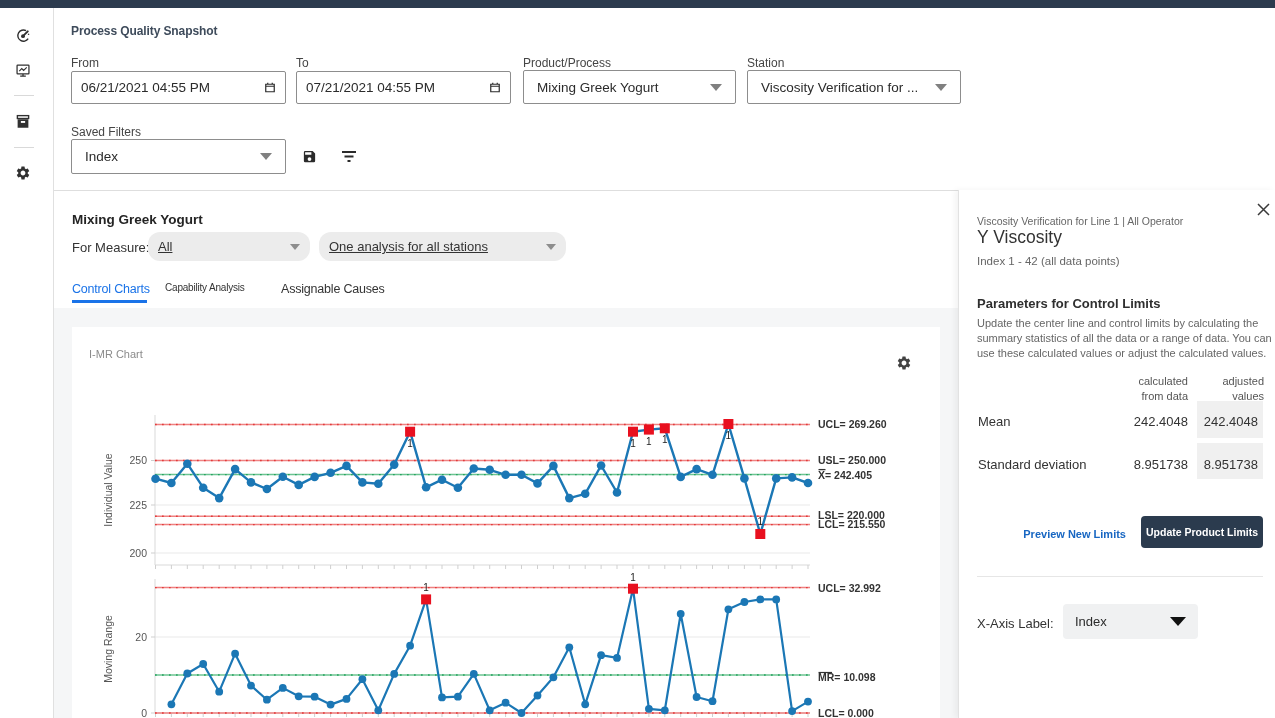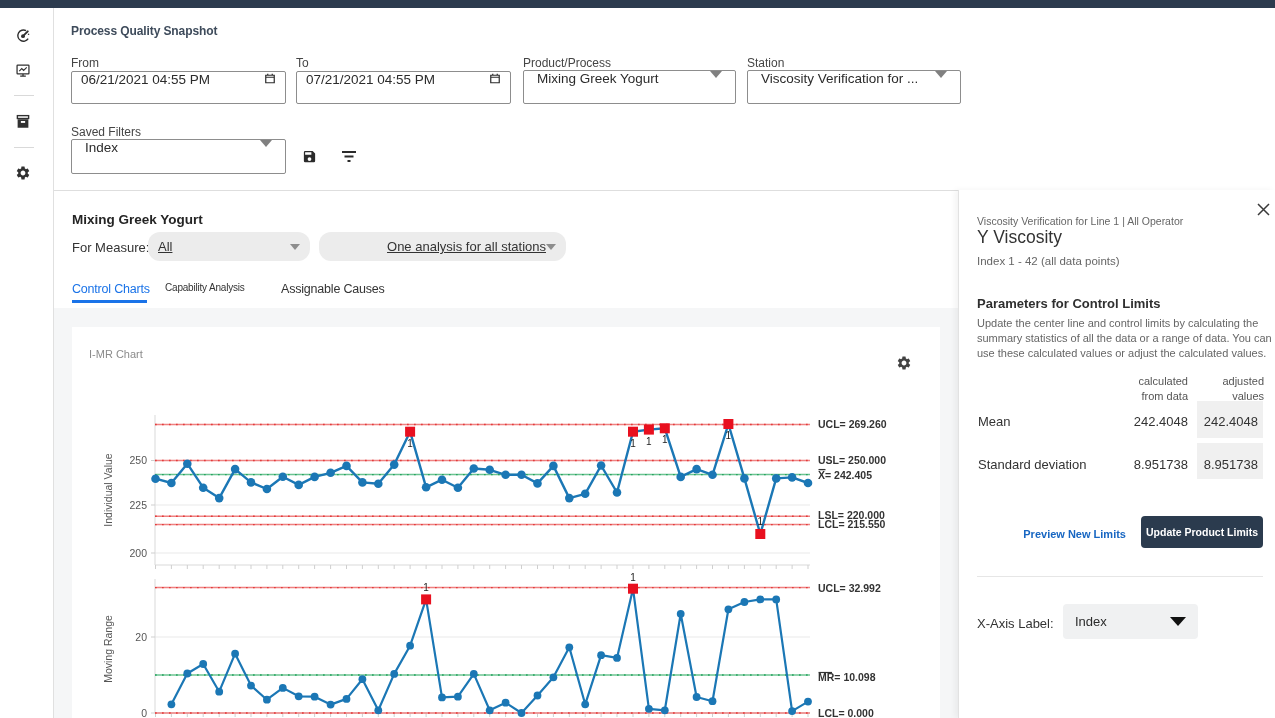--- a/index.html
+++ b/index.html
@@ -1,21 +1,21 @@
 <!DOCTYPE html>
 <html><head>
 <meta charset="utf-8">
 <style>
   * { margin:0; padding:0; box-sizing:border-box; }
   html,body { width:1275px; height:718px; overflow:hidden; background:#fff;
     font-family:"Liberation Sans", sans-serif; position:relative; }
   .abs { position:absolute; }
   .lbl { font-size:12px; color:#454545; }
   .inbox { border:1px solid #8d8d8d; border-radius:2px; background:#fff;
-    font-size:13.5px; color:#2b2b2b; display:flex; align-items:flex-start; }
+    font-size:13.5px; color:#2b2b2b; display:flex; align-items:center; }
   .gsel { background:#ececec; border-radius:12px; font-size:13px; color:#333;
     display:flex; align-items:center;text-decoration:underline; }
   .caret { width:0; height:0; border-left:6px solid transparent;
     border-right:6px solid transparent; border-top:7px solid #808080; }
 </style>
 </head>
 <body>
 
   <div class="abs" style="left:0;top:0;width:1275px;height:8px;background:#2c3b4e"></div>
 
@@ -87,21 +87,21 @@
   </svg>
 
   <div class="abs" style="left:54px;top:190px;width:904px;height:1px;background:#dedede"></div>
 
   <div class="abs" style="left:72px;top:212px;font-size:13.5px;font-weight:bold;color:#242424">Mixing Greek Yogurt</div>
   <div class="abs" style="left:72px;top:240px;font-size:13px;color:#333">For Measure:</div>
   <div class="abs gsel" style="left:148px;top:232px;width:162px;height:29px;padding:0 10px;justify-content:space-between">
     <span>All</span>
     <span style="width:0;height:0;border-left:5.5px solid transparent;border-right:5.5px solid transparent;border-top:6.5px solid #8d8d8d"></span>
   </div>
-  <div class="abs gsel" style="left:319px;top:232px;width:247px;height:29px;padding:8px 10px;justify-content:flex-end">
+  <div class="abs gsel" style="left:319px;top:232px;width:247px;height:29px;padding:8px 10px;justify-content:space-between">
     <span>One analysis for all stations</span>
     <span style="width:0;height:0;border-left:5.5px solid transparent;border-right:5.5px solid transparent;border-top:6.5px solid #8d8d8d"></span>
   </div>
   <div class="abs" style="left:72px;top:282px;font-size:12.5px;color:#1a73e8;letter-spacing:-0.2px">Control Charts</div>
   <div class="abs" style="left:72px;top:300px;width:75px;height:2.5px;background:#1a73e8"></div>
   <div class="abs" style="left:165px;top:282px;font-size:10px;color:#333;letter-spacing:-0.2px">Capability Analysis</div>
   <div class="abs" style="left:281px;top:282px;font-size:12.5px;color:#333;letter-spacing:-0.2px">Assignable Causes</div>
 
   <div class="abs" style="left:54px;top:308px;width:904px;height:410px;background:#f5f6f7"></div>
   <div class="abs" style="left:72px;top:327px;width:868px;height:391px;background:#fff">

